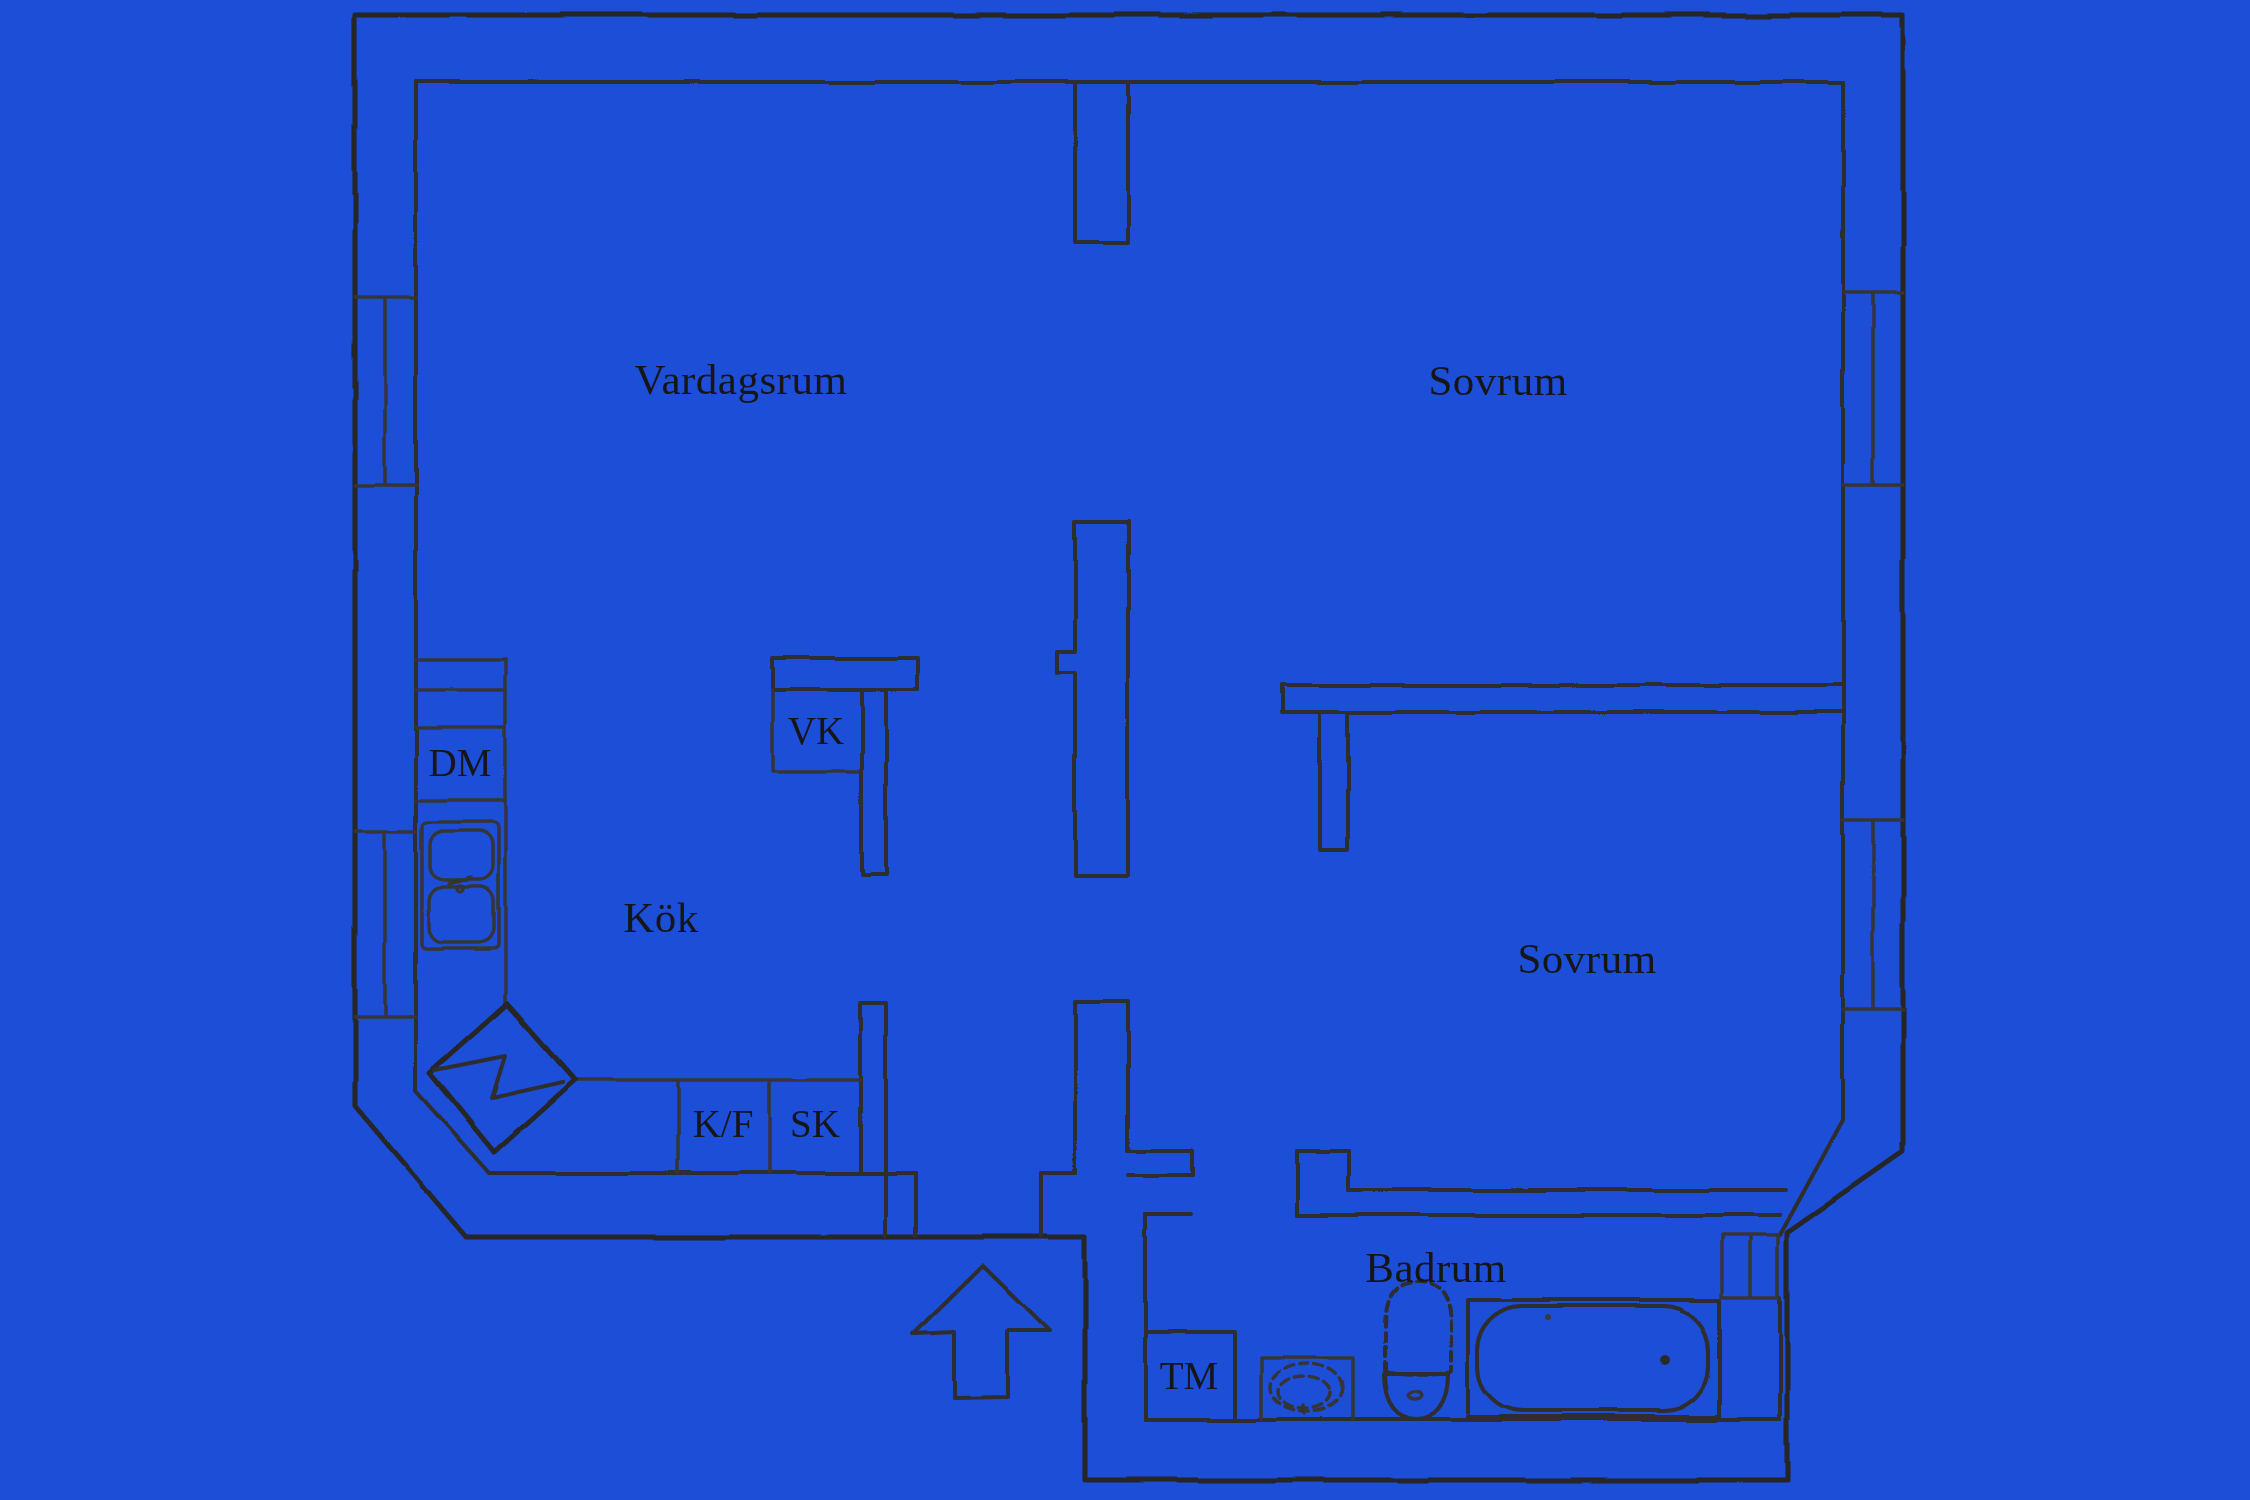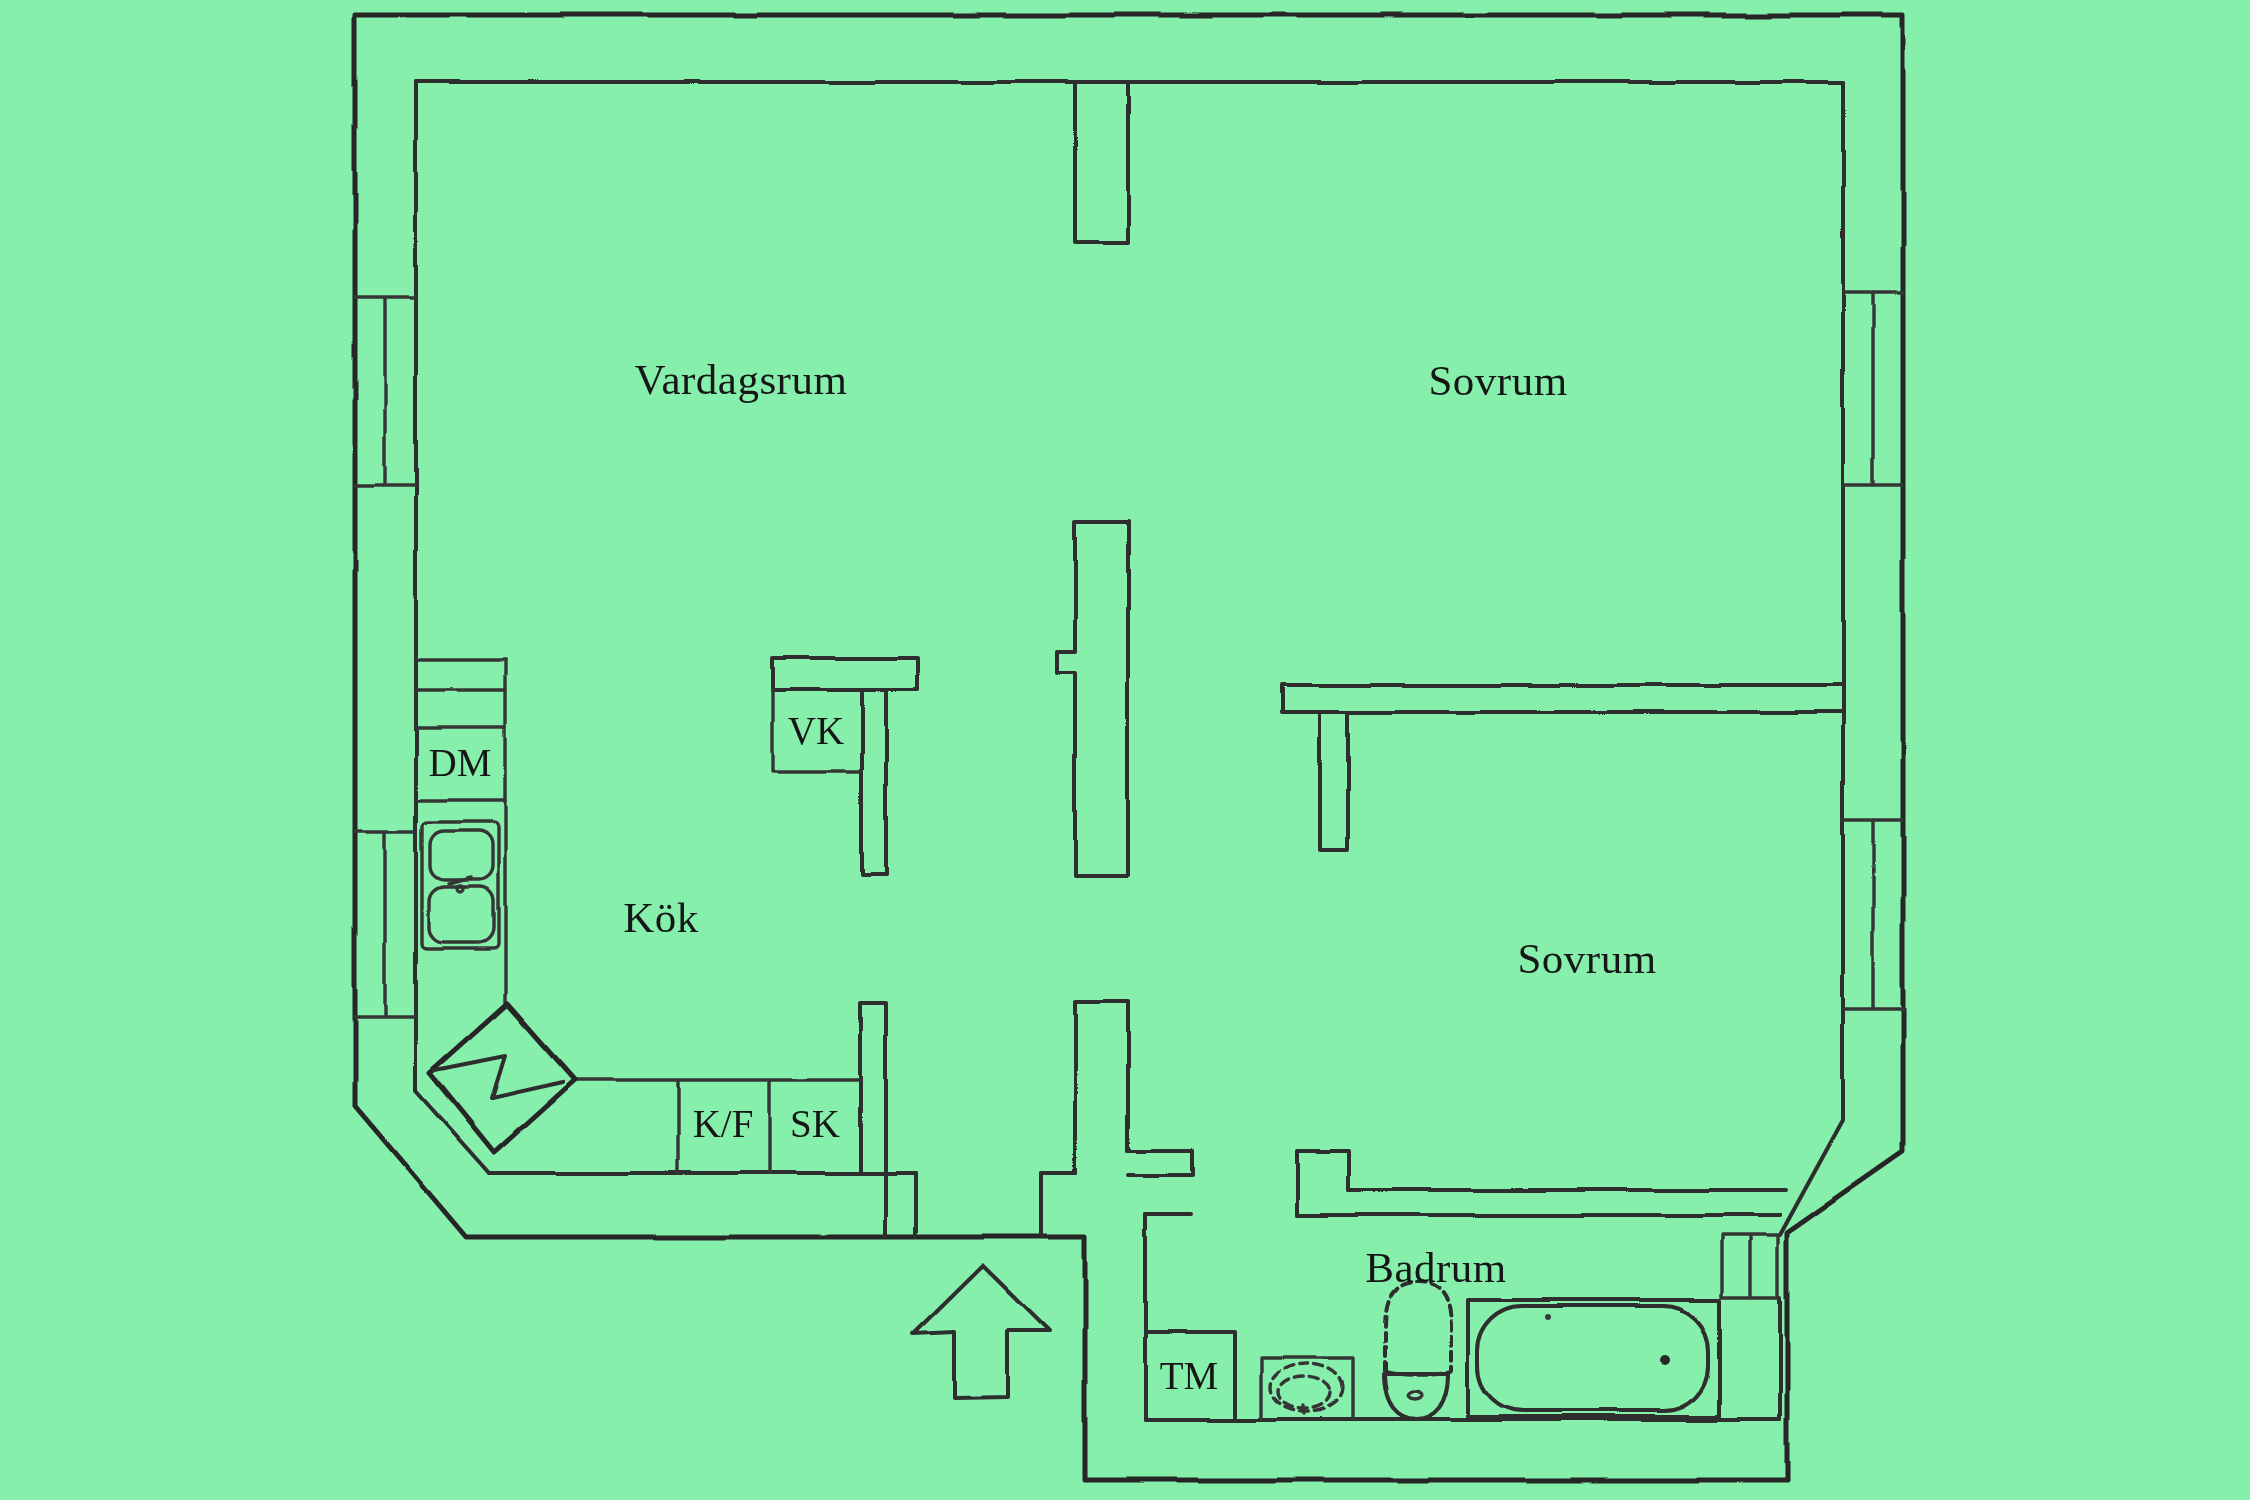--- a/index.html
+++ b/index.html
@@ -8,21 +8,21 @@
     background: #ffffff;
     width: 2250px;
     height: 1500px;
     overflow: hidden;
     font-family: "Liberation Serif", serif;
   }
   #plan-wrap {
     position: relative;
     width: 2250px;
     height: 1500px;
-    background: #86efac;
+    background: #1d4ed8;
   }
   svg { display: block; }
   .wallstroke   { stroke: #262626; stroke-width: 5;   fill: none; stroke-linecap: round; stroke-linejoin: round; }
   .innerstroke  { stroke: #2e2e2e; stroke-width: 4;   fill: none; stroke-linecap: round; stroke-linejoin: round; }
   .thinstroke   { stroke: #343434; stroke-width: 3.4; fill: none; stroke-linecap: round; stroke-linejoin: round; }
   .fixture      { stroke: #2e2e2e; stroke-width: 4;   fill: none; stroke-linecap: round; stroke-linejoin: round; }
   .dashed       { stroke-dasharray: 9 6; }
   .room-label   { font-size: 43px; fill: #161616; letter-spacing: 0.5px; }
   .small-label  { font-size: 39px; fill: #161616; }
   text { text-anchor: middle; }

